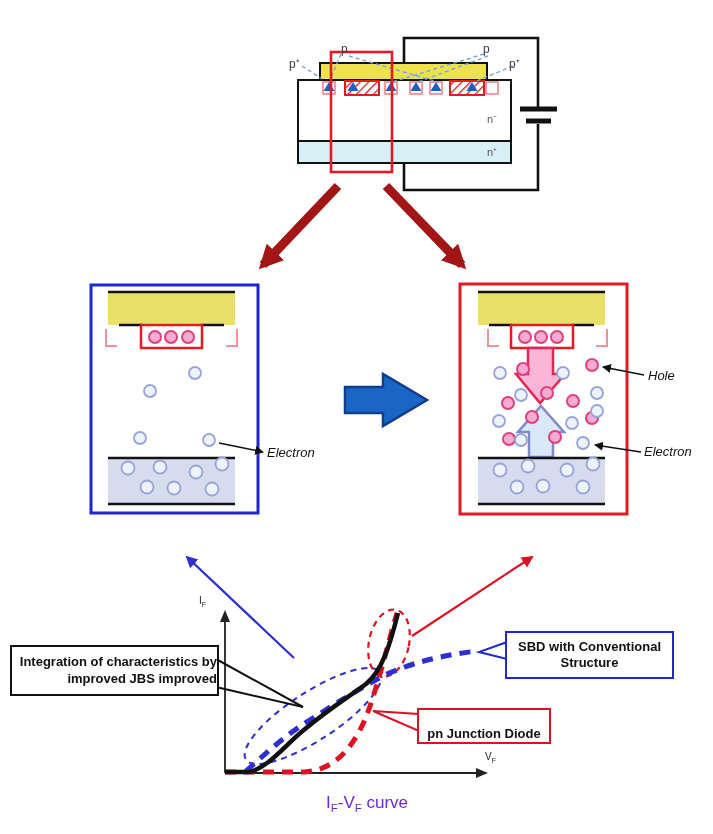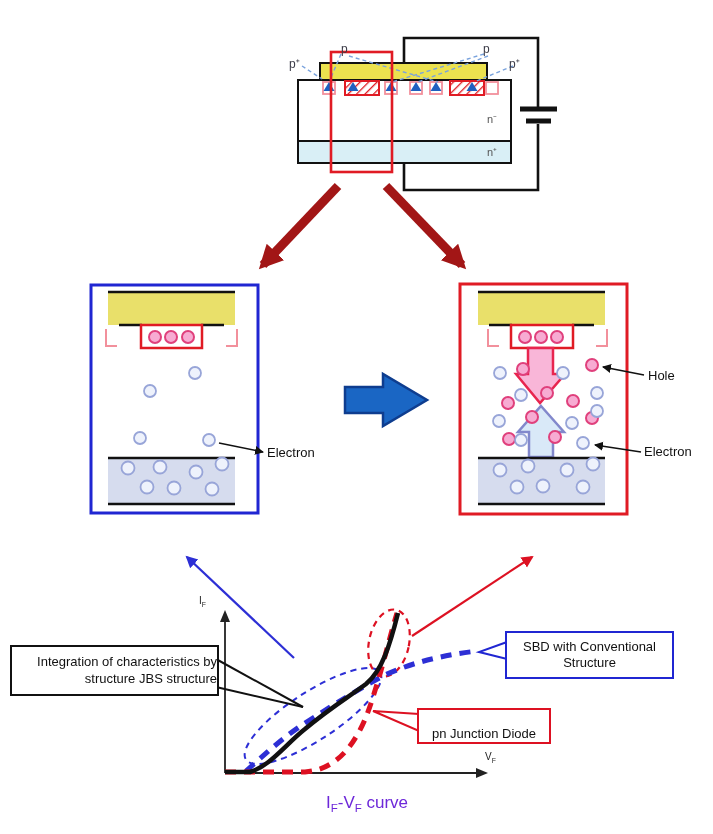--- a/index.html
+++ b/index.html
@@ -1,22 +1,22 @@
 <!DOCTYPE html>
 <html><head>
 <meta charset="utf-8">
 <style>
   html,body{margin:0;padding:0;background:#fff;font-family:"Liberation Sans",sans-serif;}
   #canvas{position:relative;width:713px;height:834px;background:#fff;overflow:hidden;}
   #fig{position:absolute;left:0;top:0;}
   .lbl{position:absolute;color:#3c3c48;font-size:12px;white-space:nowrap;}
   .small-lbl{position:absolute;color:#555;font-size:11px;white-space:nowrap;}
-  .ann{position:absolute;color:#111;font-size:13px;white-space:nowrap;}
+  .ann{position:absolute;color:#111;font-size:13px;white-space:nowrap;font-style:italic;}
   .callout{position:absolute;background:#fff;display:flex;flex-direction:column;align-items:center;
-           justify-content:center;text-align:center;font-size:13px;color:#111;line-height:1.25;}
+           justify-content:center;text-align:center;font-size:13px;color:#111;line-height:1.25;font-weight:bold;}
   .callout.black{border:2.5px solid #111;align-items:flex-end;}
   .callout.blue{border:2.5px solid #2026d2;}
   .callout.red{border:2.5px solid #dd1122;}
   .axis-lbl{position:absolute;color:#222;font-size:10px;}
   .axis-lbl sub,.caption sub{font-size:0.68em;}
   .caption{position:absolute;color:#6d28d9;font-size:17px;text-align:center;}
   .electron{fill:#eef2fc;stroke:#98a5d8;stroke-width:1.8;}
   .hole{fill:#f7abd2;stroke:#e0407c;stroke-width:2;}
 </style>
 </head>
@@ -210,21 +210,21 @@
 <div class="lbl" style="left:509px;top:55px;">p⁺</div>
 <div class="small-lbl" style="left:487px;top:111px;">n⁻</div>
 <div class="small-lbl" style="left:487px;top:144px;">n⁺</div>
 
 <div class="ann" style="left:267px;top:445px;">Electron</div>
 <div class="ann" style="left:648px;top:368px;">Hole</div>
 <div class="ann" style="left:644px;top:444px;">Electron</div>
 
 <div class="callout black" style="left:10px;top:645px;width:205px;height:47px;">
   <span>Integration of characteristics by</span>
-  <span>structure JBS structure</span>
+  <span>improved JBS improved</span>
 </div>
 <div class="callout blue" style="left:505px;top:631px;width:165px;height:44px;">
   <span>SBD with Conventional</span>
   <span>Structure</span>
 </div>
 <div class="callout red" style="left:417px;top:708px;width:130px;height:32px;justify-content:flex-end;">
   <span>pn Junction Diode</span>
 </div>
 
 <div class="axis-lbl" style="left:199px;top:595px;"><span>I</span><sub>F</sub></div>

